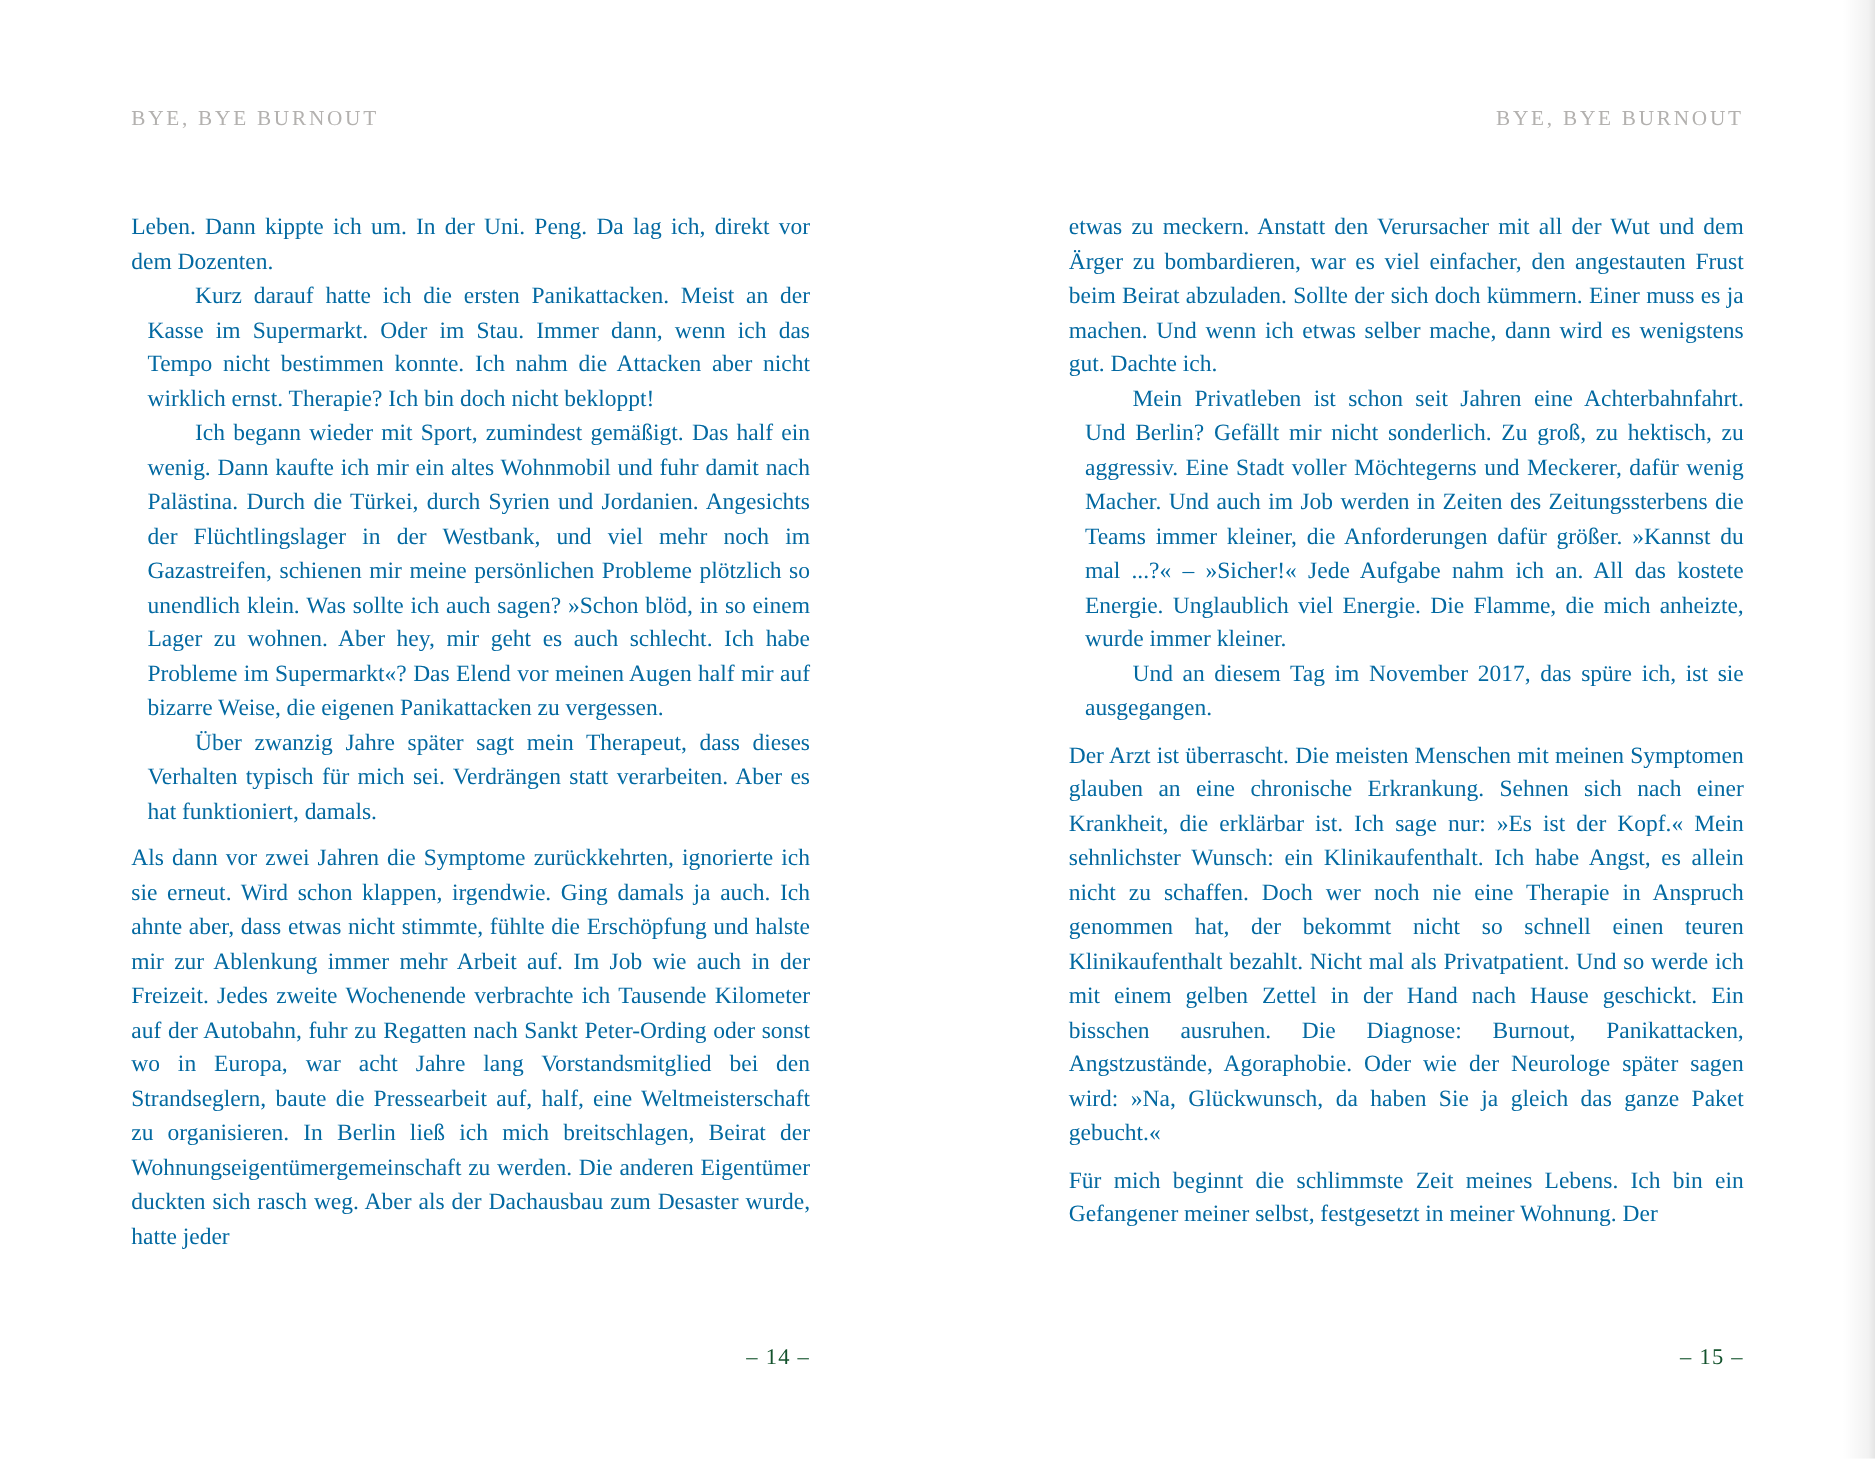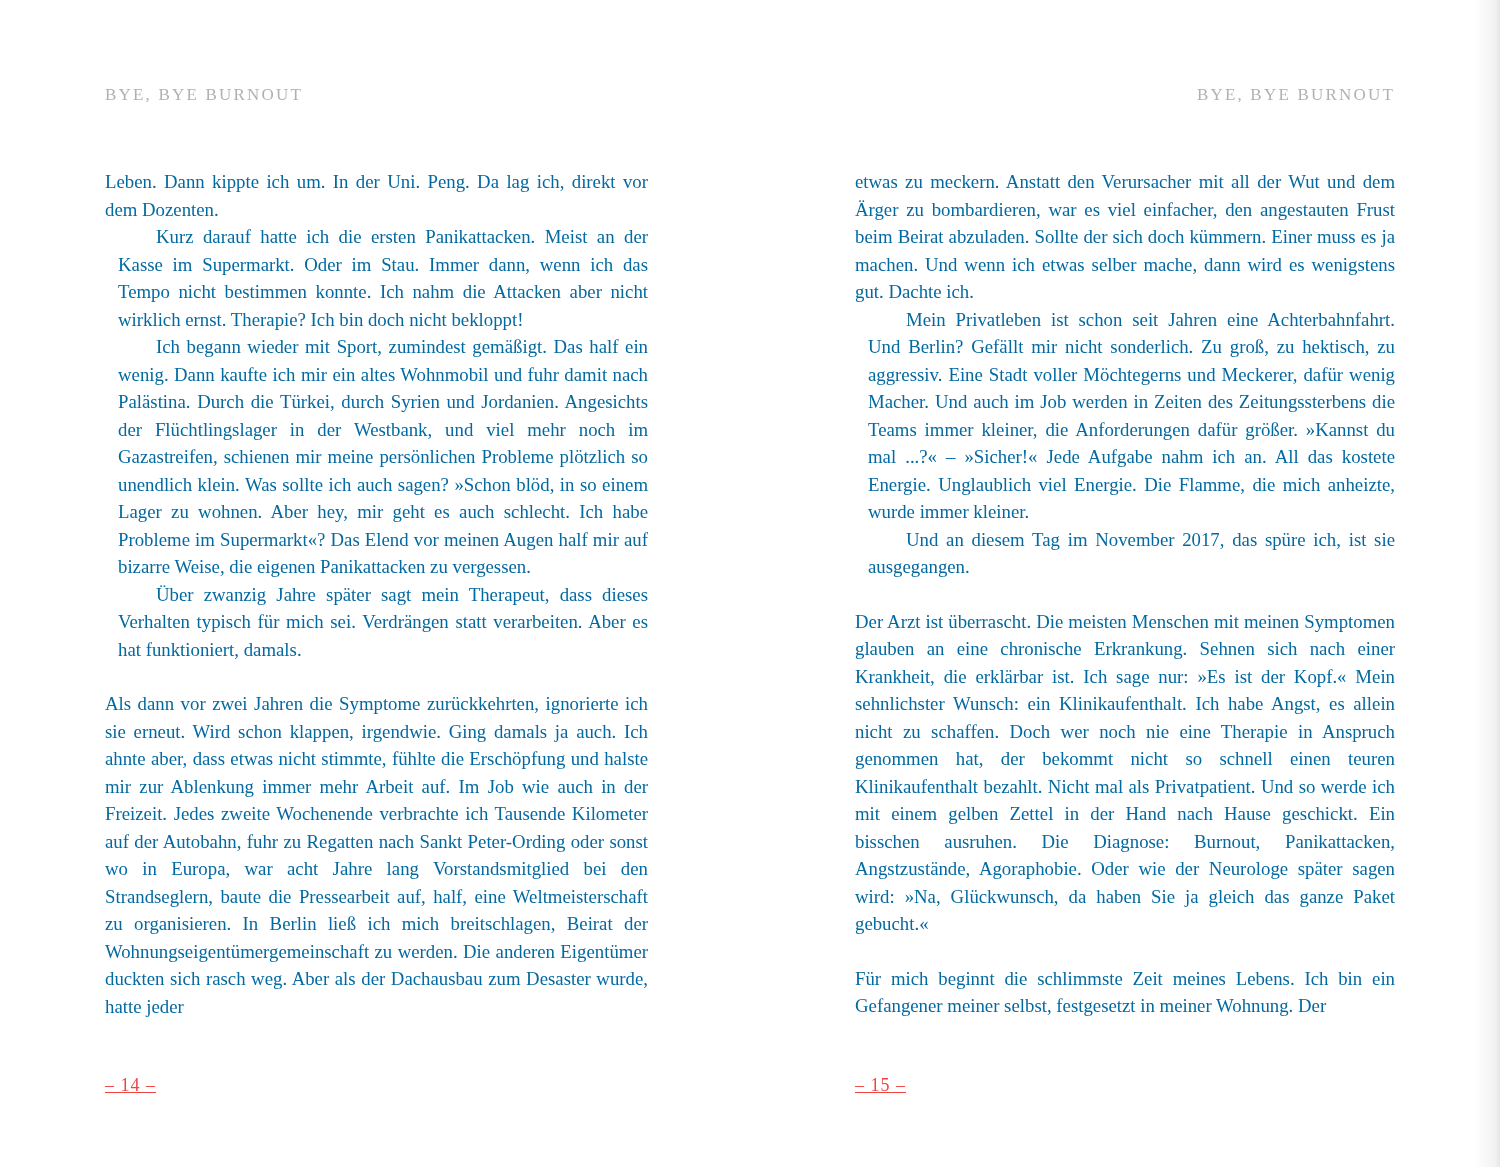--- a/index.html
+++ b/index.html
@@ -46,31 +46,30 @@
     width: 100%;
     font-size: 18.8px;
     line-height: 27.5px;
     color: #0369a1;
     text-align: justify;
     hyphens: auto;
     -webkit-hyphens: auto;
   }
   .para { margin: 0; }
   .para.indent { text-indent: 38px; margin-left: 13px; }
-  .para.spaced { margin-top: 27px; }
+  .para.spaced { margin-top: 10px; }
 
   .page-number {
     position: absolute;
     top: 1070px;
     width: 100%;
-    text-align: left;
+    text-align: right;
     font-size: 18px;
-    color: #ef4444;
+    color: #14532d;
     letter-spacing: 1px;
-    text-decoration: underline;
   }
 
   .page-edge-shadow {
     position: absolute;
     top: 0;
     right: 0;
     width: 26px;
     height: 1167px;
     background: linear-gradient(to right, rgba(0,0,0,0) 0%, rgba(0,0,0,0.05) 80%, rgba(0,0,0,0.10) 100%);
     pointer-events: none;

